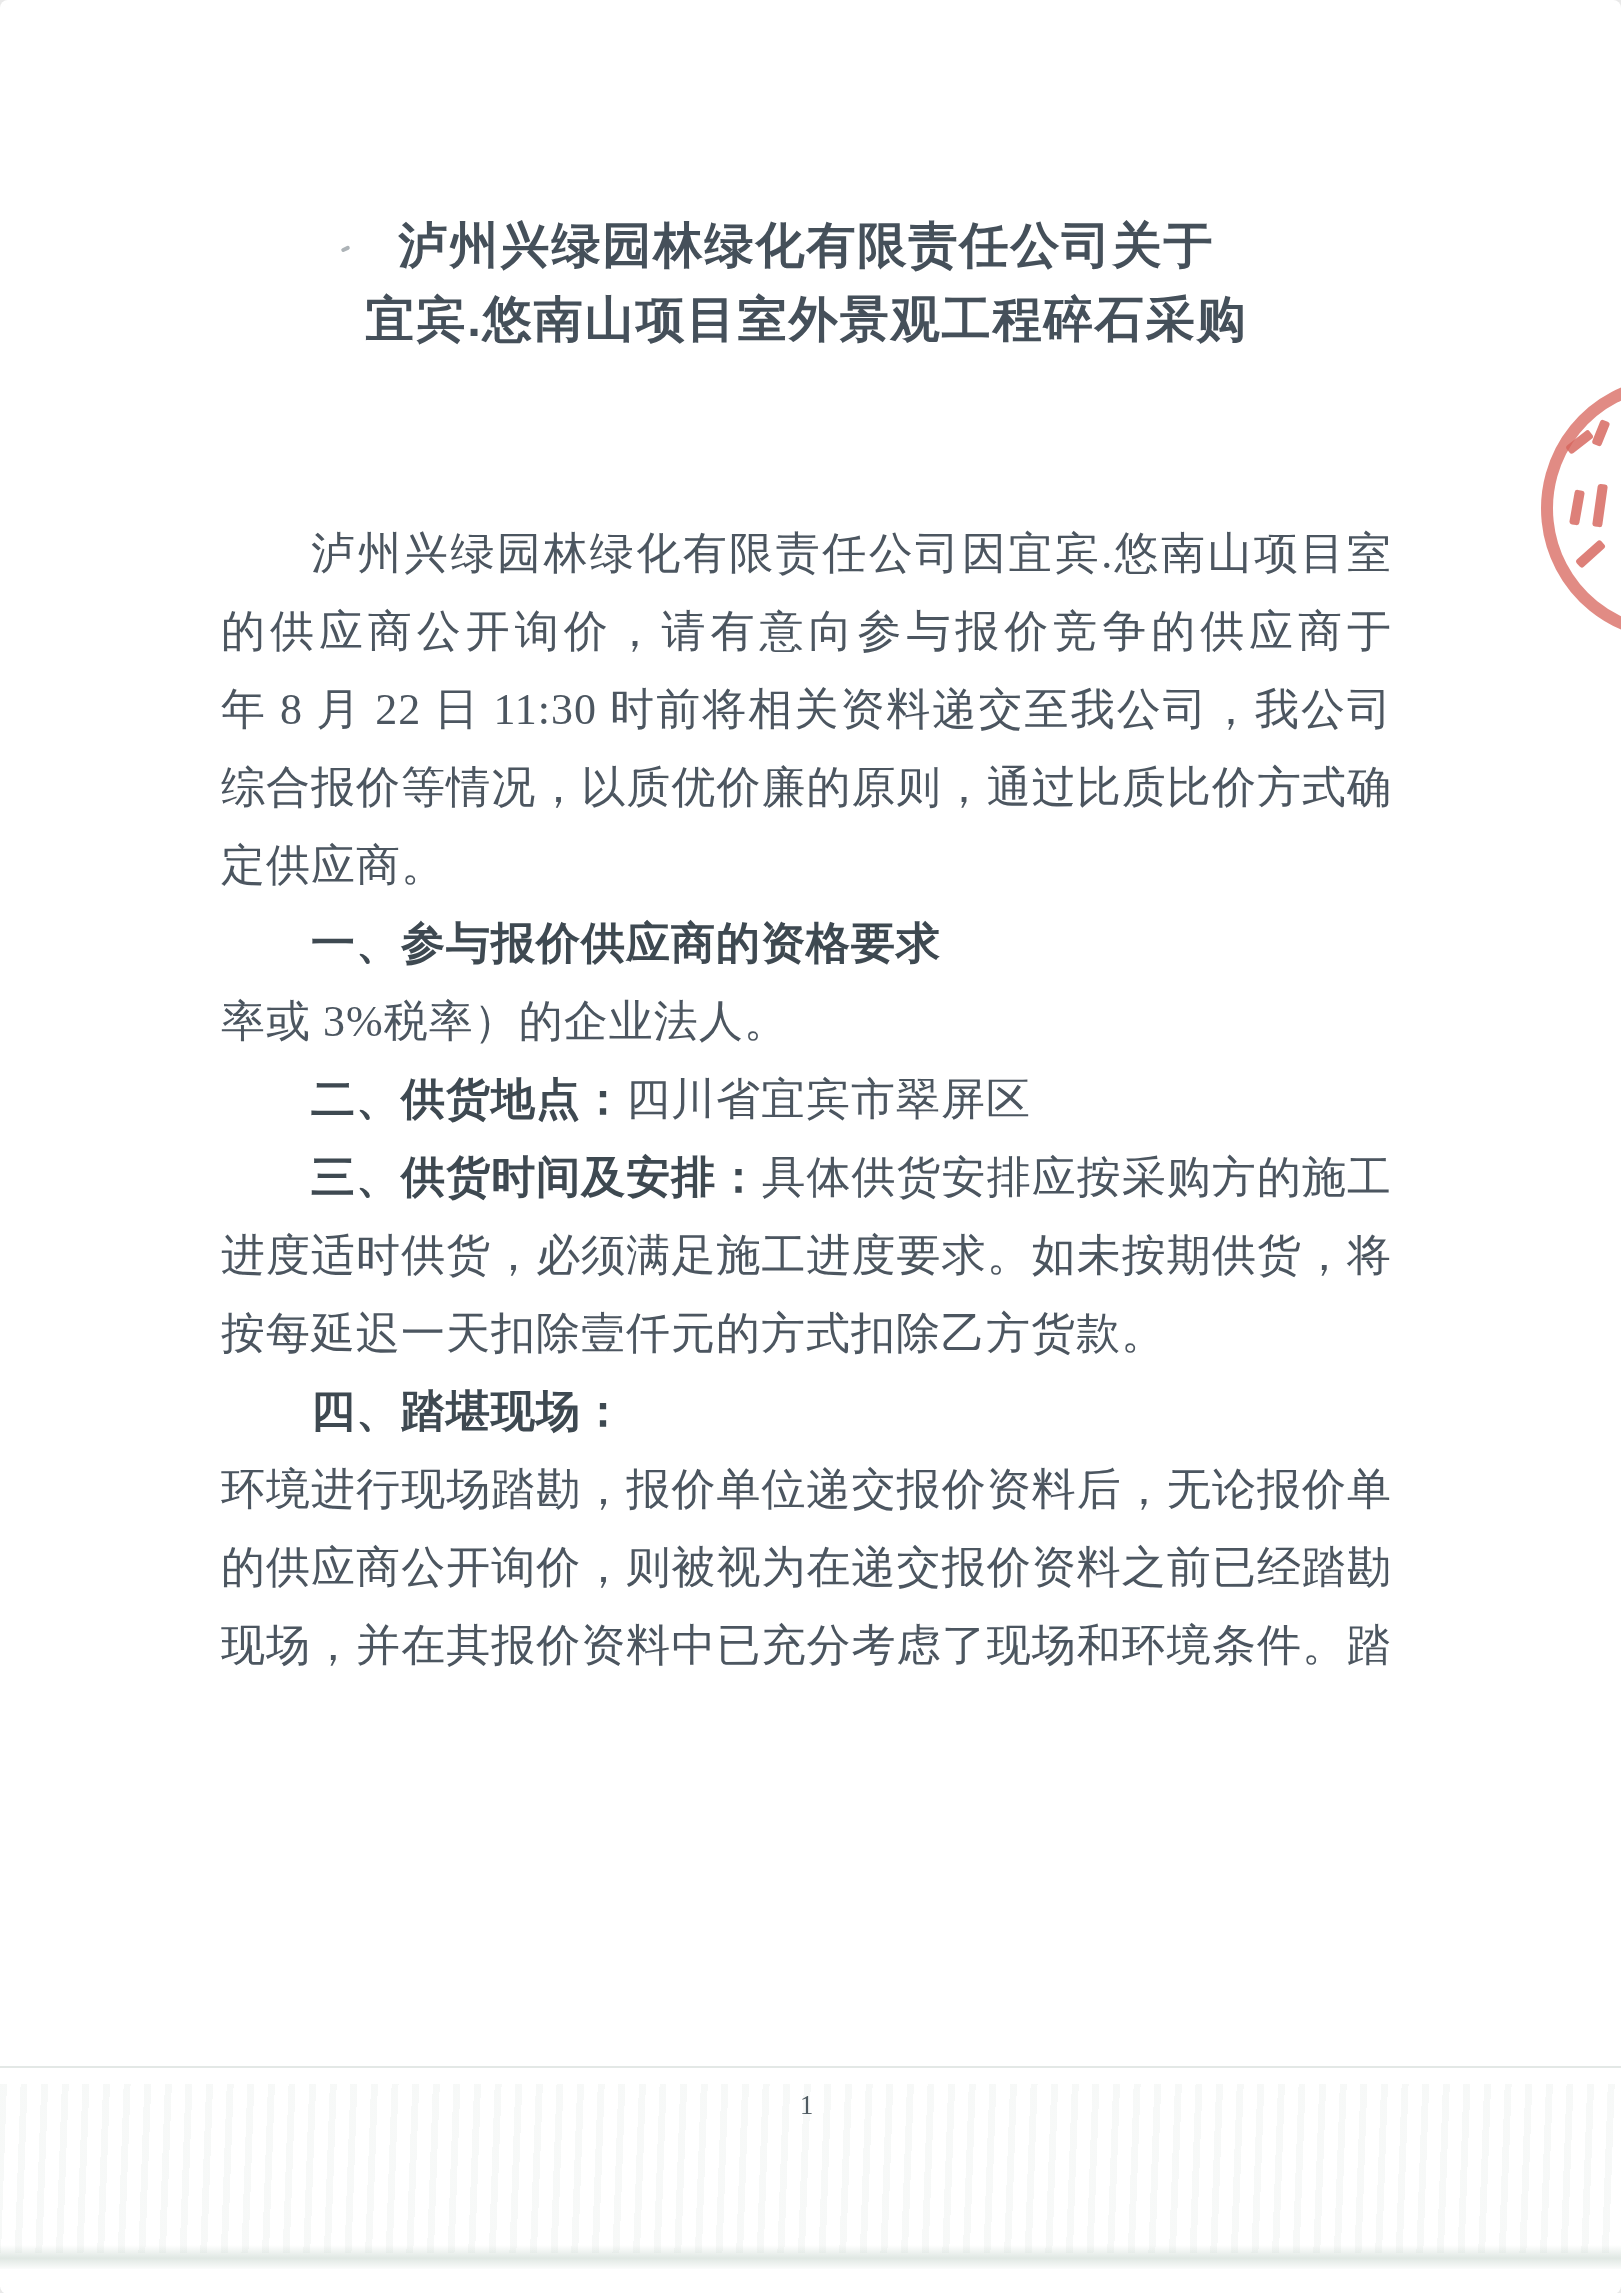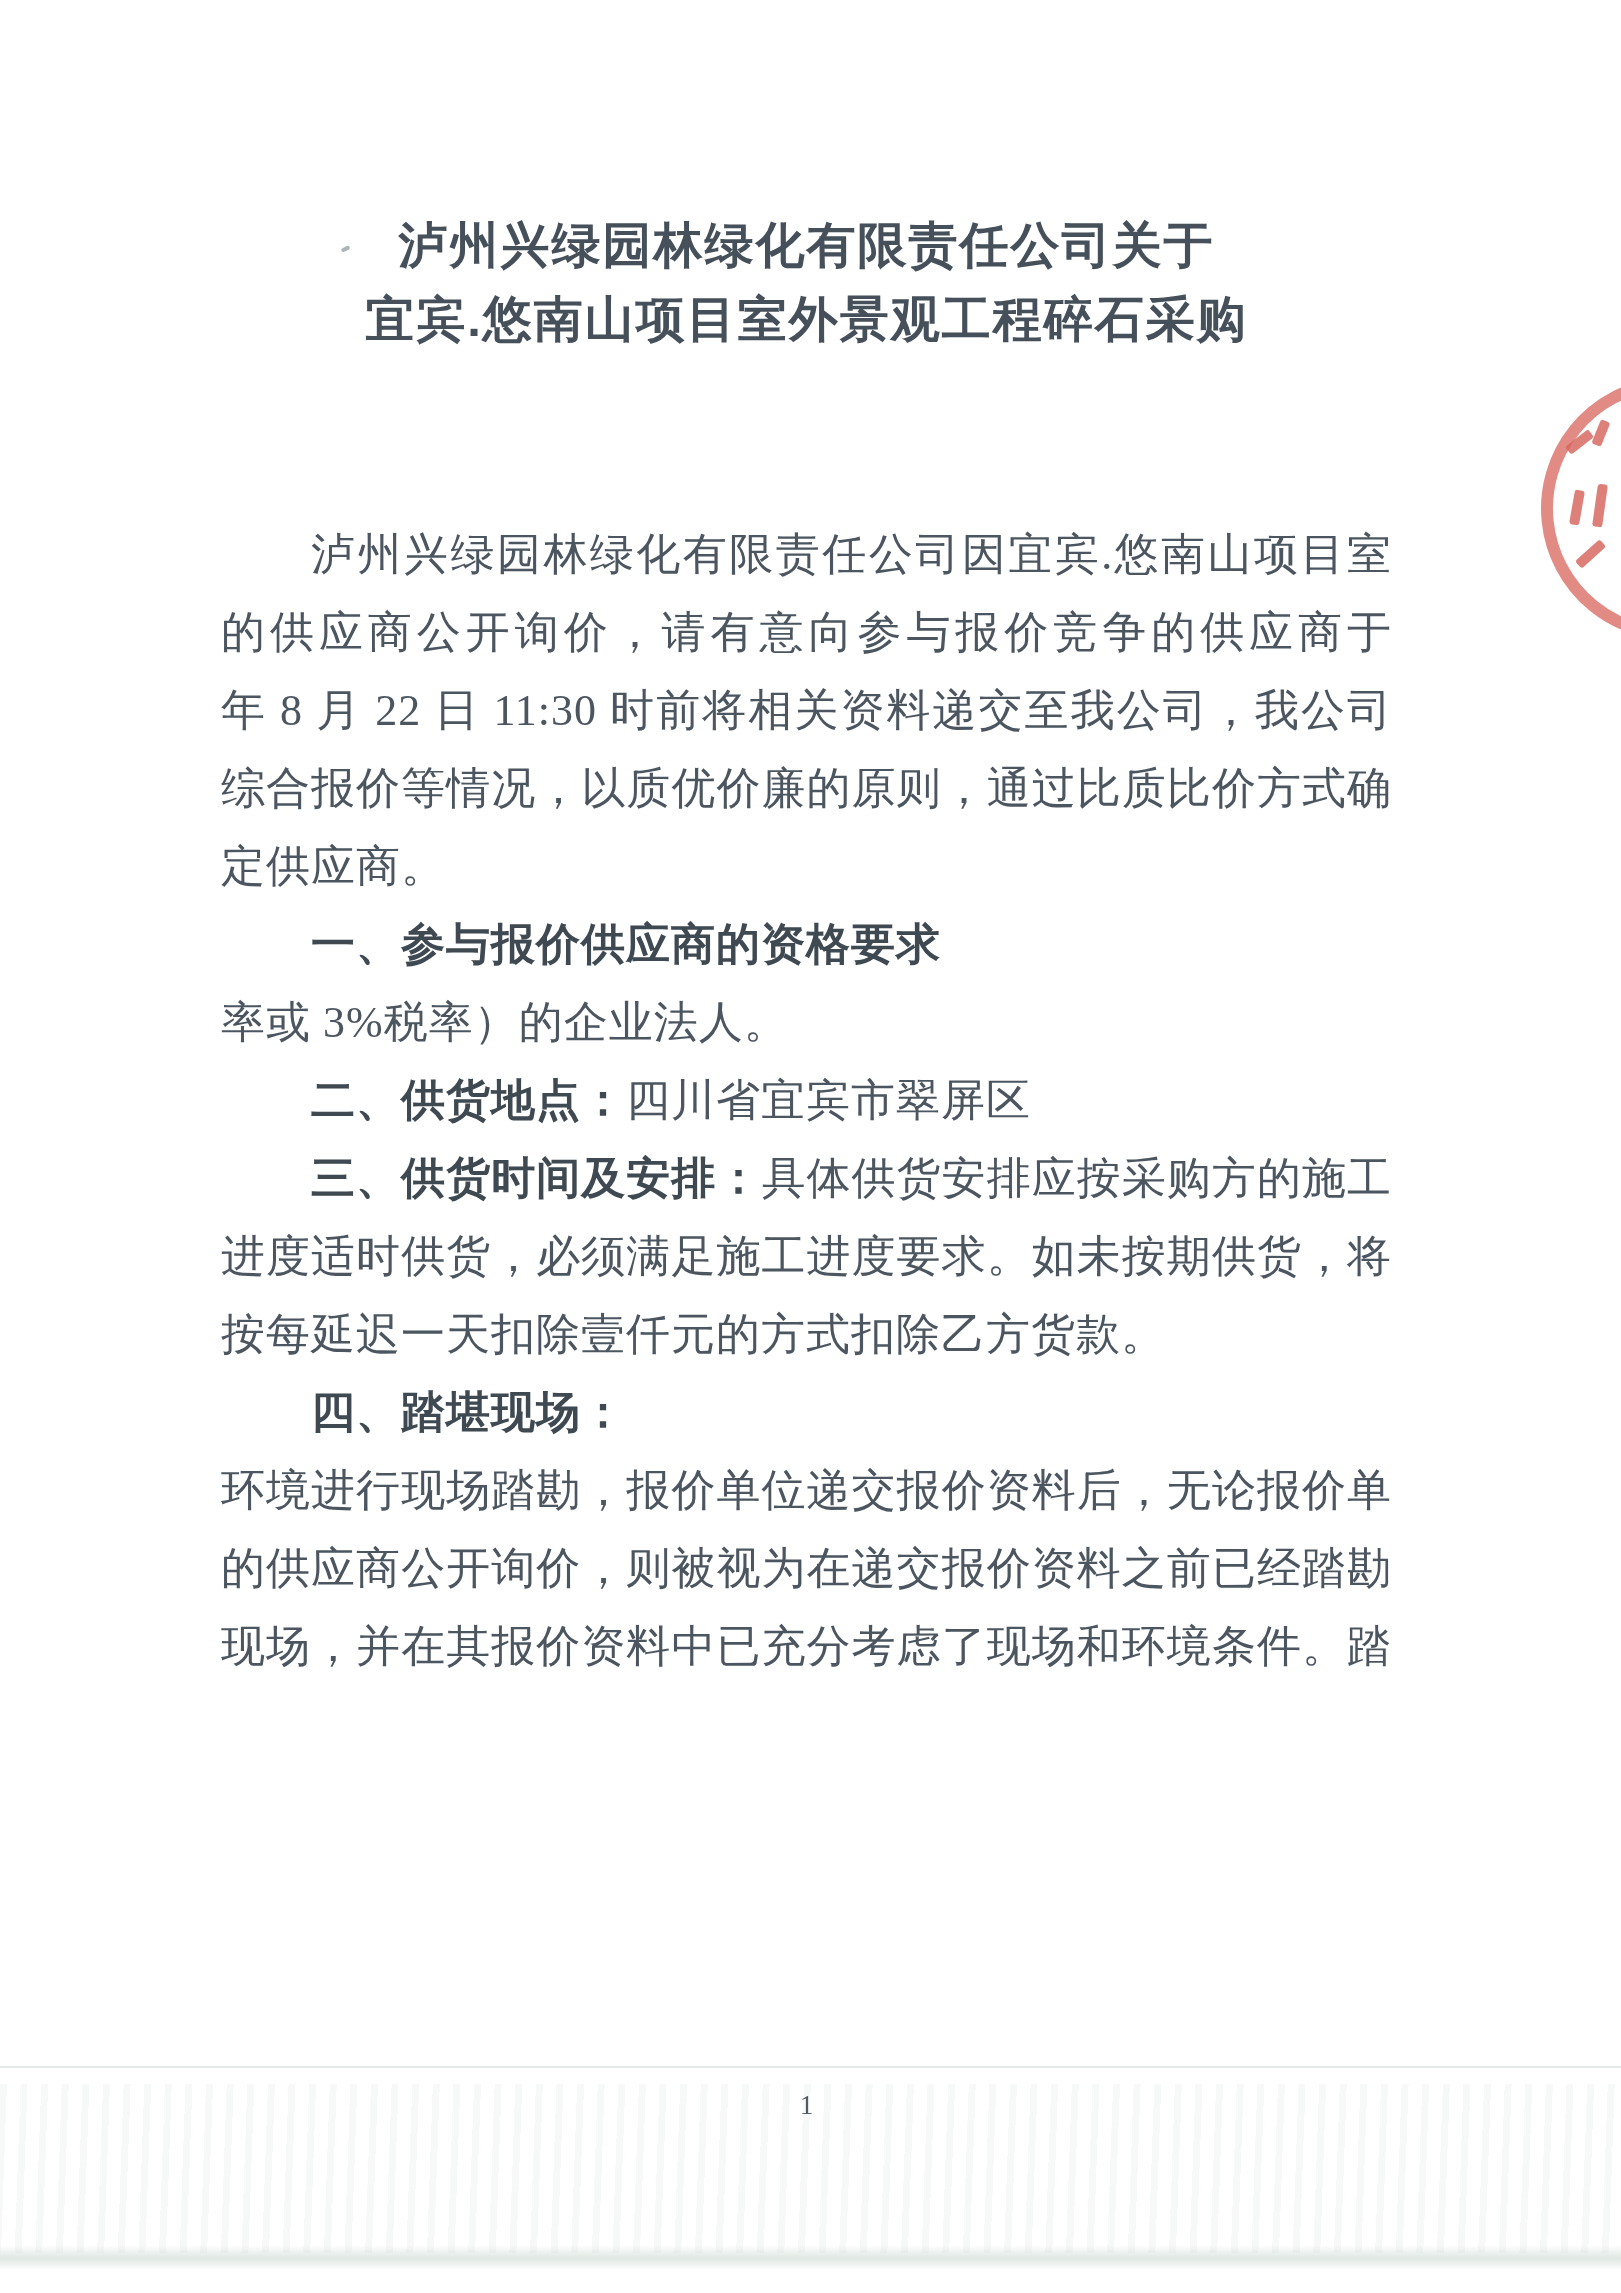--- a/index.html
+++ b/index.html
@@ -3,20 +3,21 @@
 <meta charset="utf-8">
 <style>
   html,body{margin:0;padding:0;background:#e9e9e9;}
   .page{
     position:relative;
     width:1621px;height:2294px;
     margin:0 auto;
     background:#ffffff;
     overflow:hidden;
     font-family:"Liberation Serif",serif;
+    border-radius:8px;
   }
   
   .title-block{
     position:absolute;left:221px;top:208px;width:1171px;
     text-align:center;
     font-family:"Liberation Sans",sans-serif;
     font-weight:700;
     font-size:49px;line-height:74px;
     letter-spacing:2px;
     color:#45505a;
@@ -25,21 +26,21 @@
   .body-block{
     position:absolute;left:221px;top:515px;width:1171px;
     font-size:44px;line-height:78px;
     letter-spacing:1px;
     color:#4c5660;
   }
   .line{height:78px;overflow:hidden;}
   .j{text-align:justify;text-align-last:justify;}
   .ind{padding-left:90px;}
   .line .b{
-    font-family:Liberation Sans, sans-serif;
+    font-family:Liberation Serif, serif;
     font-weight:700;
     color:#3e4951;
   }
   
   .page-number{
     position:absolute;left:221px;top:2090px;width:1171px;
     text-align:center;
     font-size:26.5px;color:#3f4b54;
   }
   

